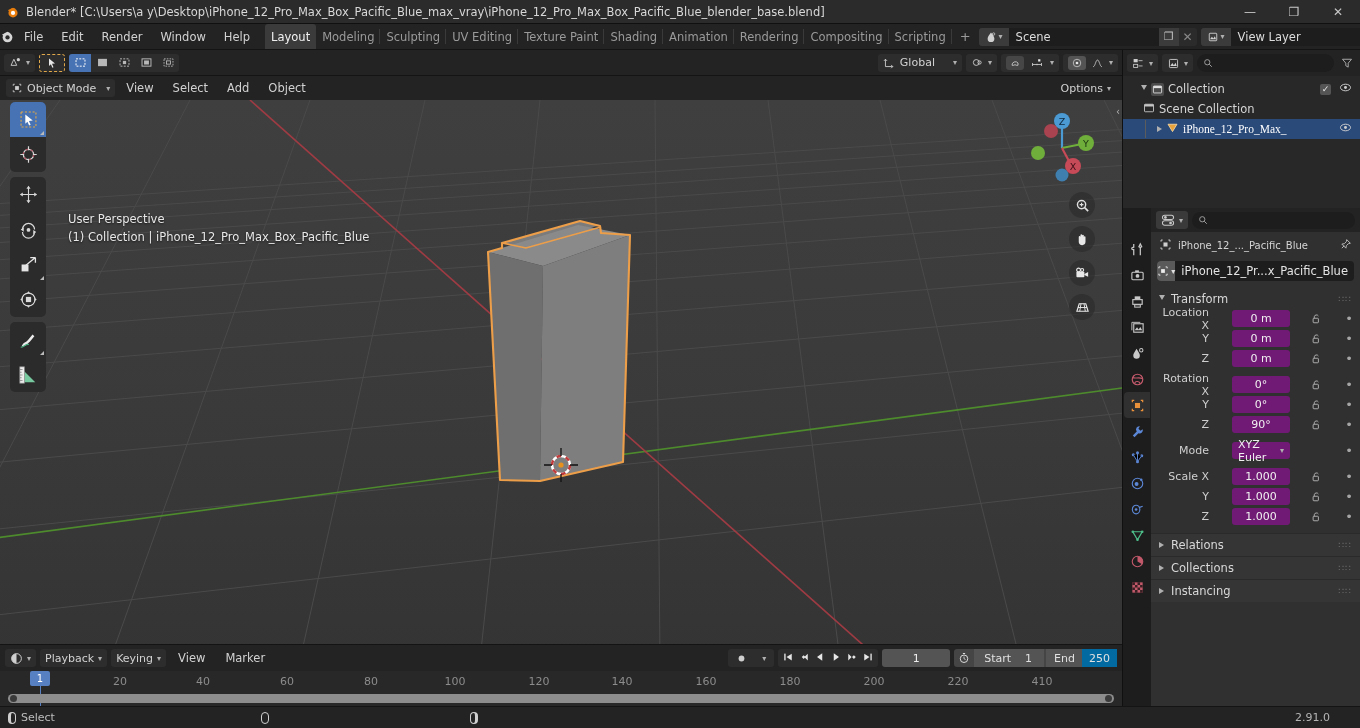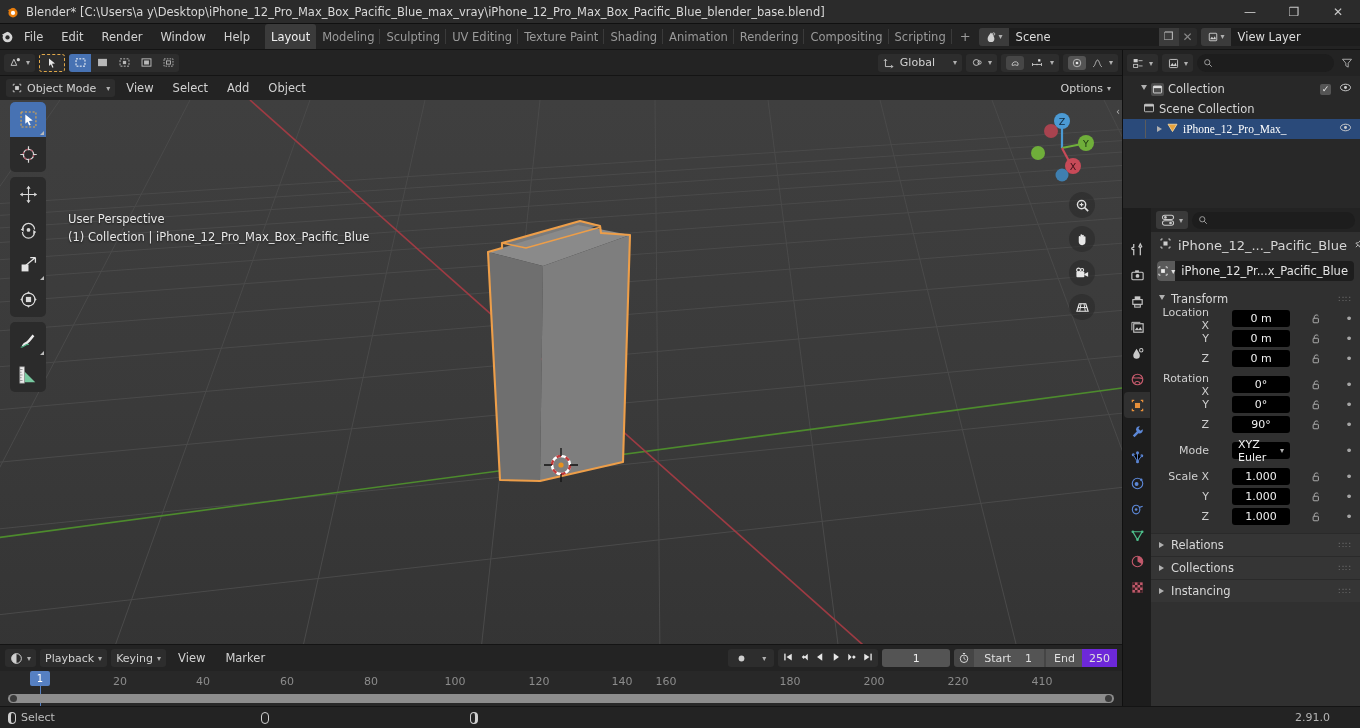--- a/index.html
+++ b/index.html
@@ -127,29 +127,29 @@
   .cbx { width:11px;height:11px;border-radius:2px;background:#545454;display:flex;align-items:center;justify-content:center;color:#e8e8e8;font-size:9px;}
 
   
   .props { flex:1; display:flex; min-height:0; }
   .prop-tabs { width:28px; background:#1d1d1d; display:flex; flex-direction:column; align-items:center; padding-top:2px;}
   .ptab { width:26px; height:26px; display:flex; align-items:center; justify-content:center; border-radius:4px 0 0 4px;}
   .ptab.sel { background:#303030; }
   .prop-panel { flex:1; background:#303030; display:flex; flex-direction:column; min-width:0; overflow:hidden;}
   .prop-head { height:24px; background:#232323; display:flex; align-items:center; gap:4px; padding:0 5px;}
   .prop-search { flex:1; height:17px; background:#1d1d1d; border-radius:9px; display:flex;align-items:center;padding:0 6px;gap:4px;color:#9a9a9a;}
-  .breadcrumb { height:26px; display:flex; align-items:center; gap:6px; padding:0 8px; color:#d5d5d5; font-size:13px;}
+  .breadcrumb { height:26px; display:flex; align-items:center; gap:6px; padding:0 8px; color:#d5d5d5; font-size:10px;}
   .idblock { margin:3px 6px 8px 6px; height:20px; display:flex; align-items:center; background:#1d1d1d; border-radius:4px; overflow:hidden;}
   .idblock .pre { width:28px;height:20px;background:#5a5a5a;display:flex;align-items:center;justify-content:center;gap:2px;}
   .idblock .nm { flex:1; padding:0 6px; color:#e4e4e4; font-size:11.5px;}
   .panel-title { height:20px; display:flex; align-items:center; gap:6px; padding:0 8px; color:#d8d8d8; font-size:11.5px;}
   .dots { margin-left:auto; color:#6e6e6e; letter-spacing:1px; font-size:9px;}
   .prow { height:19px; display:flex; align-items:center; gap:19px; padding:0 4px 0 6px; margin-bottom:1px;}
   .plabel { width:56px; text-align:right; color:#cfcfcf; font-size:11px; padding-right:4px;}
-  .pfield { flex:1; height:17px; background:#000000; border-radius:3px; display:flex; align-items:center; justify-content:center; color:#f0f0f0; font-size:11px;}
+  .pfield { flex:1; height:17px; background:#701a75; border-radius:3px; display:flex; align-items:center; justify-content:center; color:#f0f0f0; font-size:11px;}
   .pfield.sel-dd { justify-content:space-between; padding:0 6px; }
   .lockicon { width:14px; display:flex; align-items:center; justify-content:center; }
   .dot { width:14px; text-align:center; color:#a5a5a5; font-size:13px; line-height:10px;}
   .gap { height:6px; }
   .subpanel { height:22px; display:flex; align-items:center; gap:7px; padding-left:20px; color:#cfcfcf; font-size:11.5px;}
   .closedpanel { height:23px; display:flex; align-items:center; gap:7px; padding:0 8px; color:#d8d8d8; font-size:11.5px; background:#353535; border-top:1px solid #2a2a2a;}
 
   
   .statusbar { flex:0 0 22px; background:#232323; display:flex; align-items:center; padding:0 8px; gap:6px; border-top:1px solid #141414; font-size:11px; color:#bdbdbd;}
   .sb-item{display:flex;align-items:center;gap:5px;}
@@ -591,32 +591,32 @@
             <span style="padding:0 4px;display:flex;align-items:center;">
               <svg width="12" height="12" viewBox="0 0 16 16">
                   <circle cx="8" cy="9" r="5" fill="none" stroke="#dcdcdc" stroke-width="1.3"></circle>
                   <path d="M8 6 L8 9 L10 10" stroke="#dcdcdc" stroke-width="1.1" fill="none"></path>
                   <path d="M6.5 2 L9.5 2" stroke="#dcdcdc" stroke-width="1.4"></path>
                 </svg>
             </span>
             <span style="background:#545454;height:18px;display:flex;align-items:center;padding-left:10px;">Start</span>
             <span style="background:#545454;height:18px;display:flex;align-items:center;padding-right:12px;">1</span>
             <span style="background:#545454;height:18px;display:flex;align-items:center;margin-left:2px;padding-left:8px;">End</span>
-            <span style="background:#6d28d9;height:18px;display:flex;align-items:center;">250</span>
+            <span style="background:#0369a1;height:18px;display:flex;align-items:center;">250</span>
           </div>
         </div>
         <div class="tl-body">
           <div class="tl-tick" style="left:120px">20</div>
           <div class="tl-tick" style="left:203px">40</div>
           <div class="tl-tick" style="left:287px">60</div>
           <div class="tl-tick" style="left:371px">80</div>
           <div class="tl-tick" style="left:455px">100</div>
           <div class="tl-tick" style="left:539px">120</div>
           <div class="tl-tick" style="left:622px">140</div>
-          <div class="tl-tick" style="left:666px">160</div>
+          <div class="tl-tick" style="left:706px">160</div>
           <div class="tl-tick" style="left:790px">180</div>
           <div class="tl-tick" style="left:874px">200</div>
           <div class="tl-tick" style="left:958px">220</div>
           <div class="tl-tick" style="left:1042px">410</div>
           <div class="tl-playhead" style="left:30px">1</div>
           <div class="tl-playline" style="left:40px"></div>
           <div class="tl-scroll">
             <div class="knob" style="left:2px"></div>
             <div class="knob" style="right:2px"></div>
           </div>

